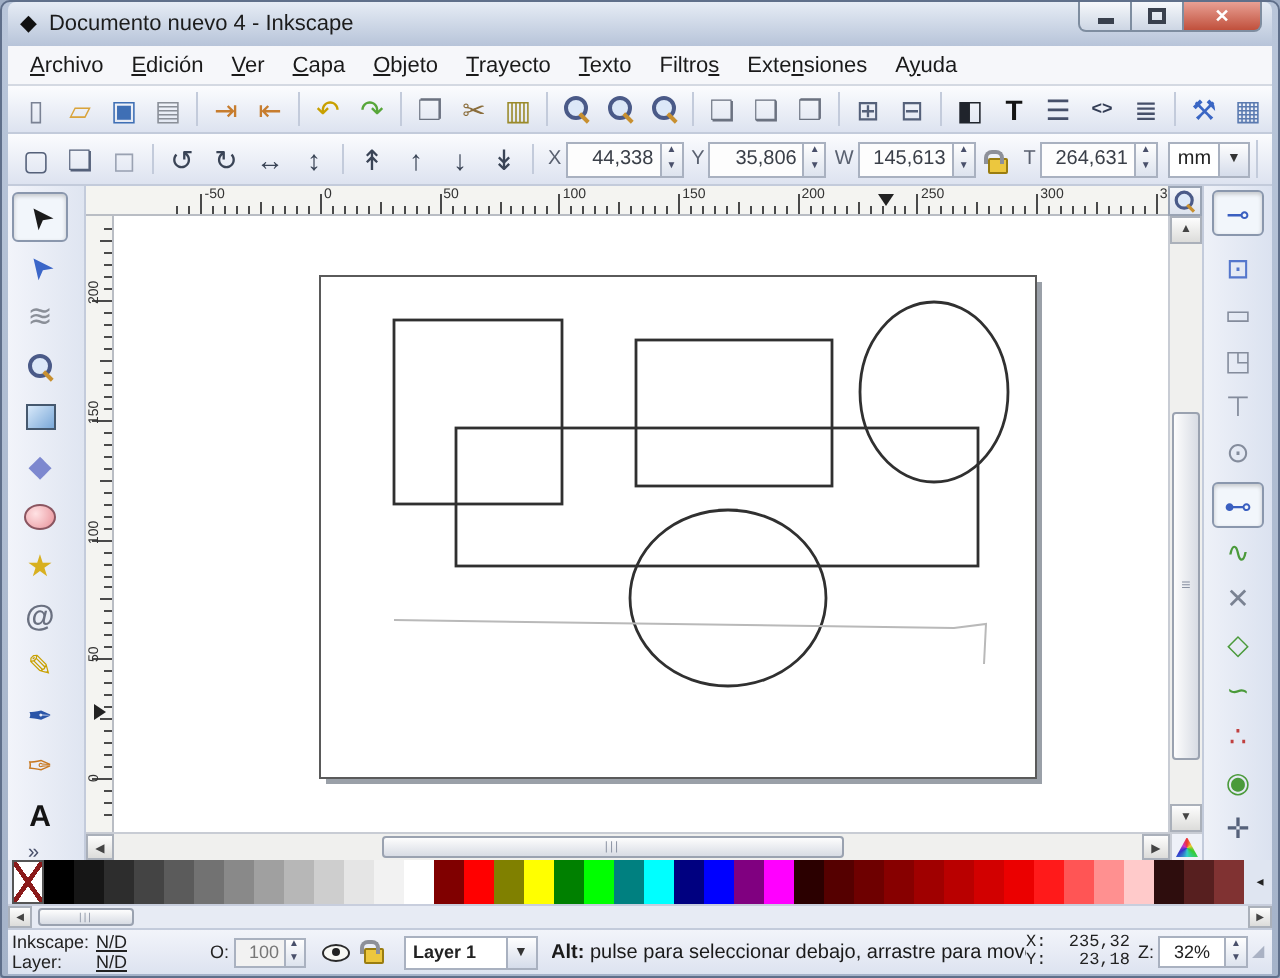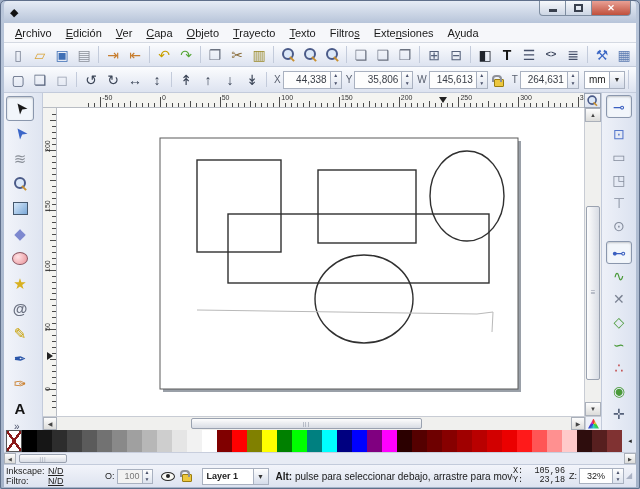--- a/index.html
+++ b/index.html
@@ -127,20 +127,21 @@
   .z-spin .spinner{height:16px;}
   .grip{width:8px;height:16px;flex:none;margin-left:2px;color:#aab2c4;font-size:8px;align-self:flex-end;}
 </style>
 </head>
 <body>
 
 <div class="win">
 
   <div class="titlebar">
     <span class="app-icon">◆</span>
+    <span class="title-text">Documento nuevo 4 - Inkscape</span>
     <div class="winbtns">
       <div class="winbtn min">
           <span class="minbar"></span>
         </div>
       <div class="winbtn max">
           <span class="maxbox"></span>
         </div>
       <div class="winbtn close">
           <span>✕</span>
         </div>
@@ -669,21 +670,21 @@
     <div class="sb-btn">▶</div>
   </div>
 
   <div class="statusbar">
     <div class="fs-block">
       <div class="fs-row">
           <span class="fs-lbl">Inkscape:</span>
           <span class="fs-val">N/D</span>
         </div>
       <div class="fs-row">
-          <span class="fs-lbl">Filtro:</span>
+          <span class="fs-lbl">Layer:</span>
           <span class="fs-val">N/D</span>
         </div>
     </div>
     <div class="o-spin">
       <span class="lbl" style="font-size:9px;margin-right:2px;">O:</span>
       <span class="box">100</span>
       <span class="spinner">
           <span>▲</span>
           <span>▼</span>
         </span>
@@ -691,21 +692,21 @@
     <span class="eye"></span>
     <span class="lock"></span>
     <div class="layer-dd">
       <span class="val">Layer 1</span>
       <span class="dd-btn">▼</span>
     </div>
     <div class="msg"><b>Alt:</b><span> pulse para seleccionar debajo, arrastre para mover la selecci</span></div>
     <div class="xy-block">
       <div class="xy-row">
           <span>X:</span>
-          <span>105,96</span>
+          <span>235,32</span>
         </div>
       <div class="xy-row">
           <span>Y:</span>
           <span>23,18</span>
         </div>
     </div>
     <div class="z-spin">
       <span class="z-lbl">Z:</span>
       <span class="box">32%</span>
       <span class="spinner">

